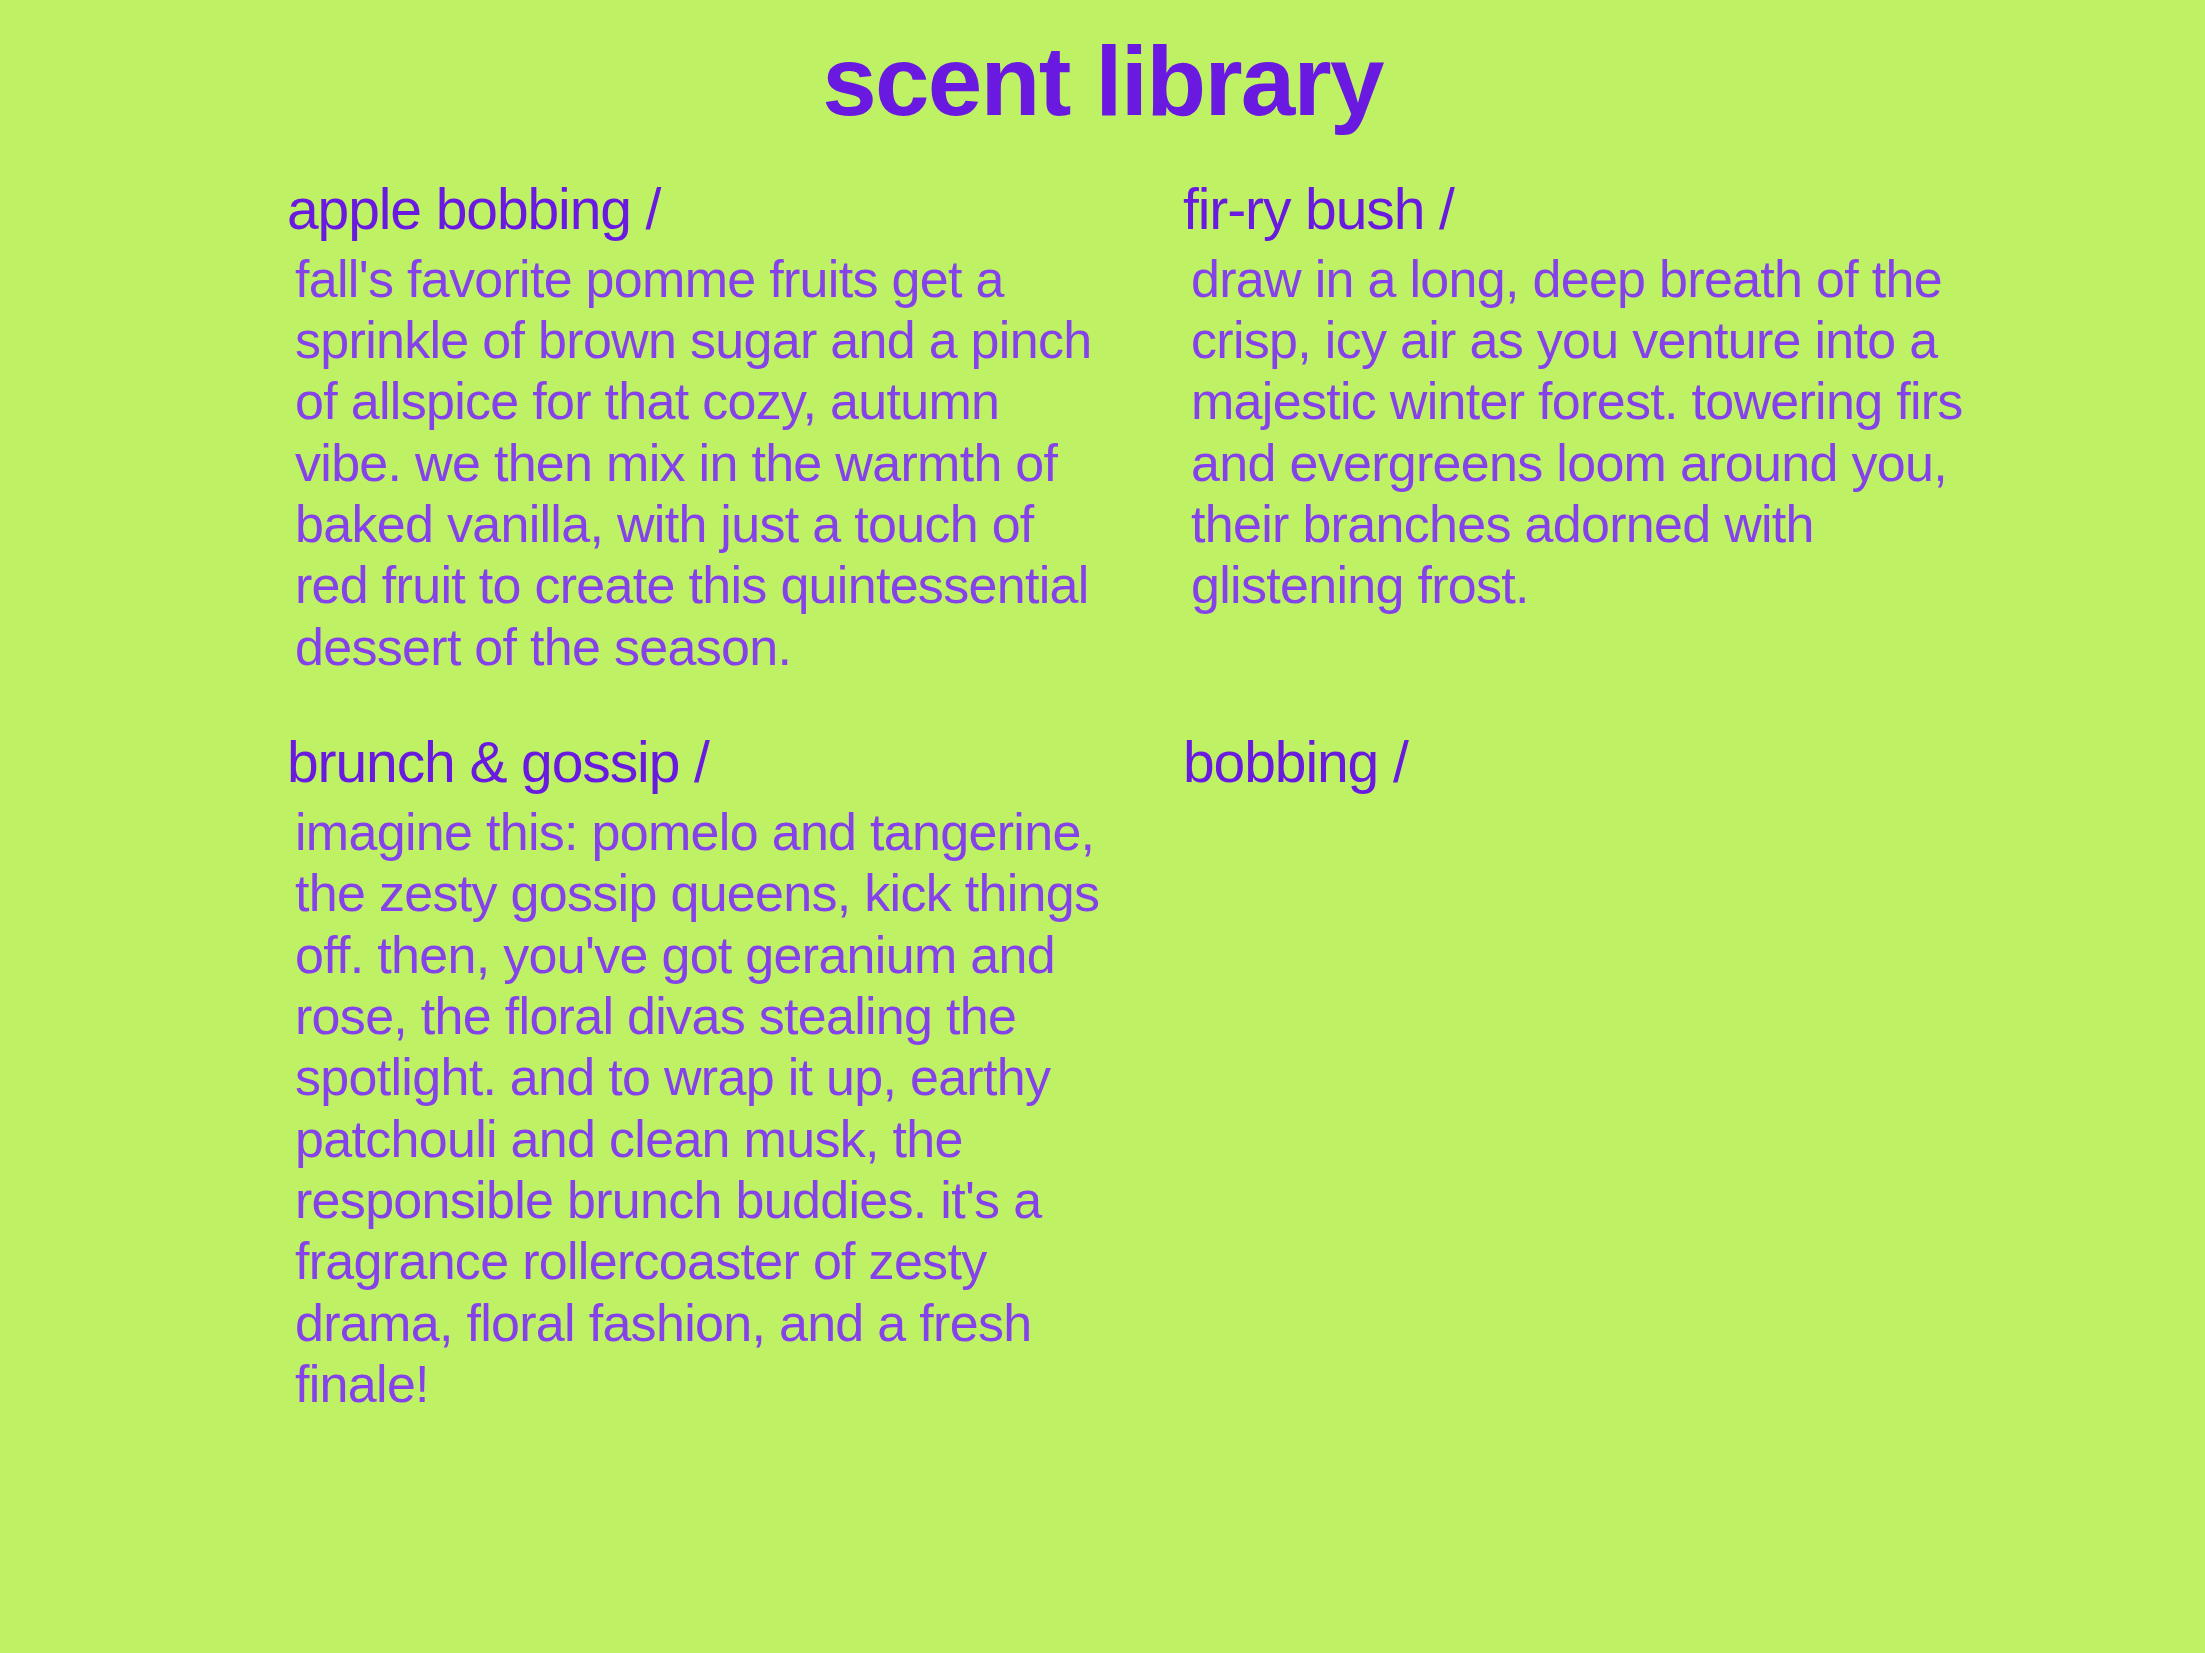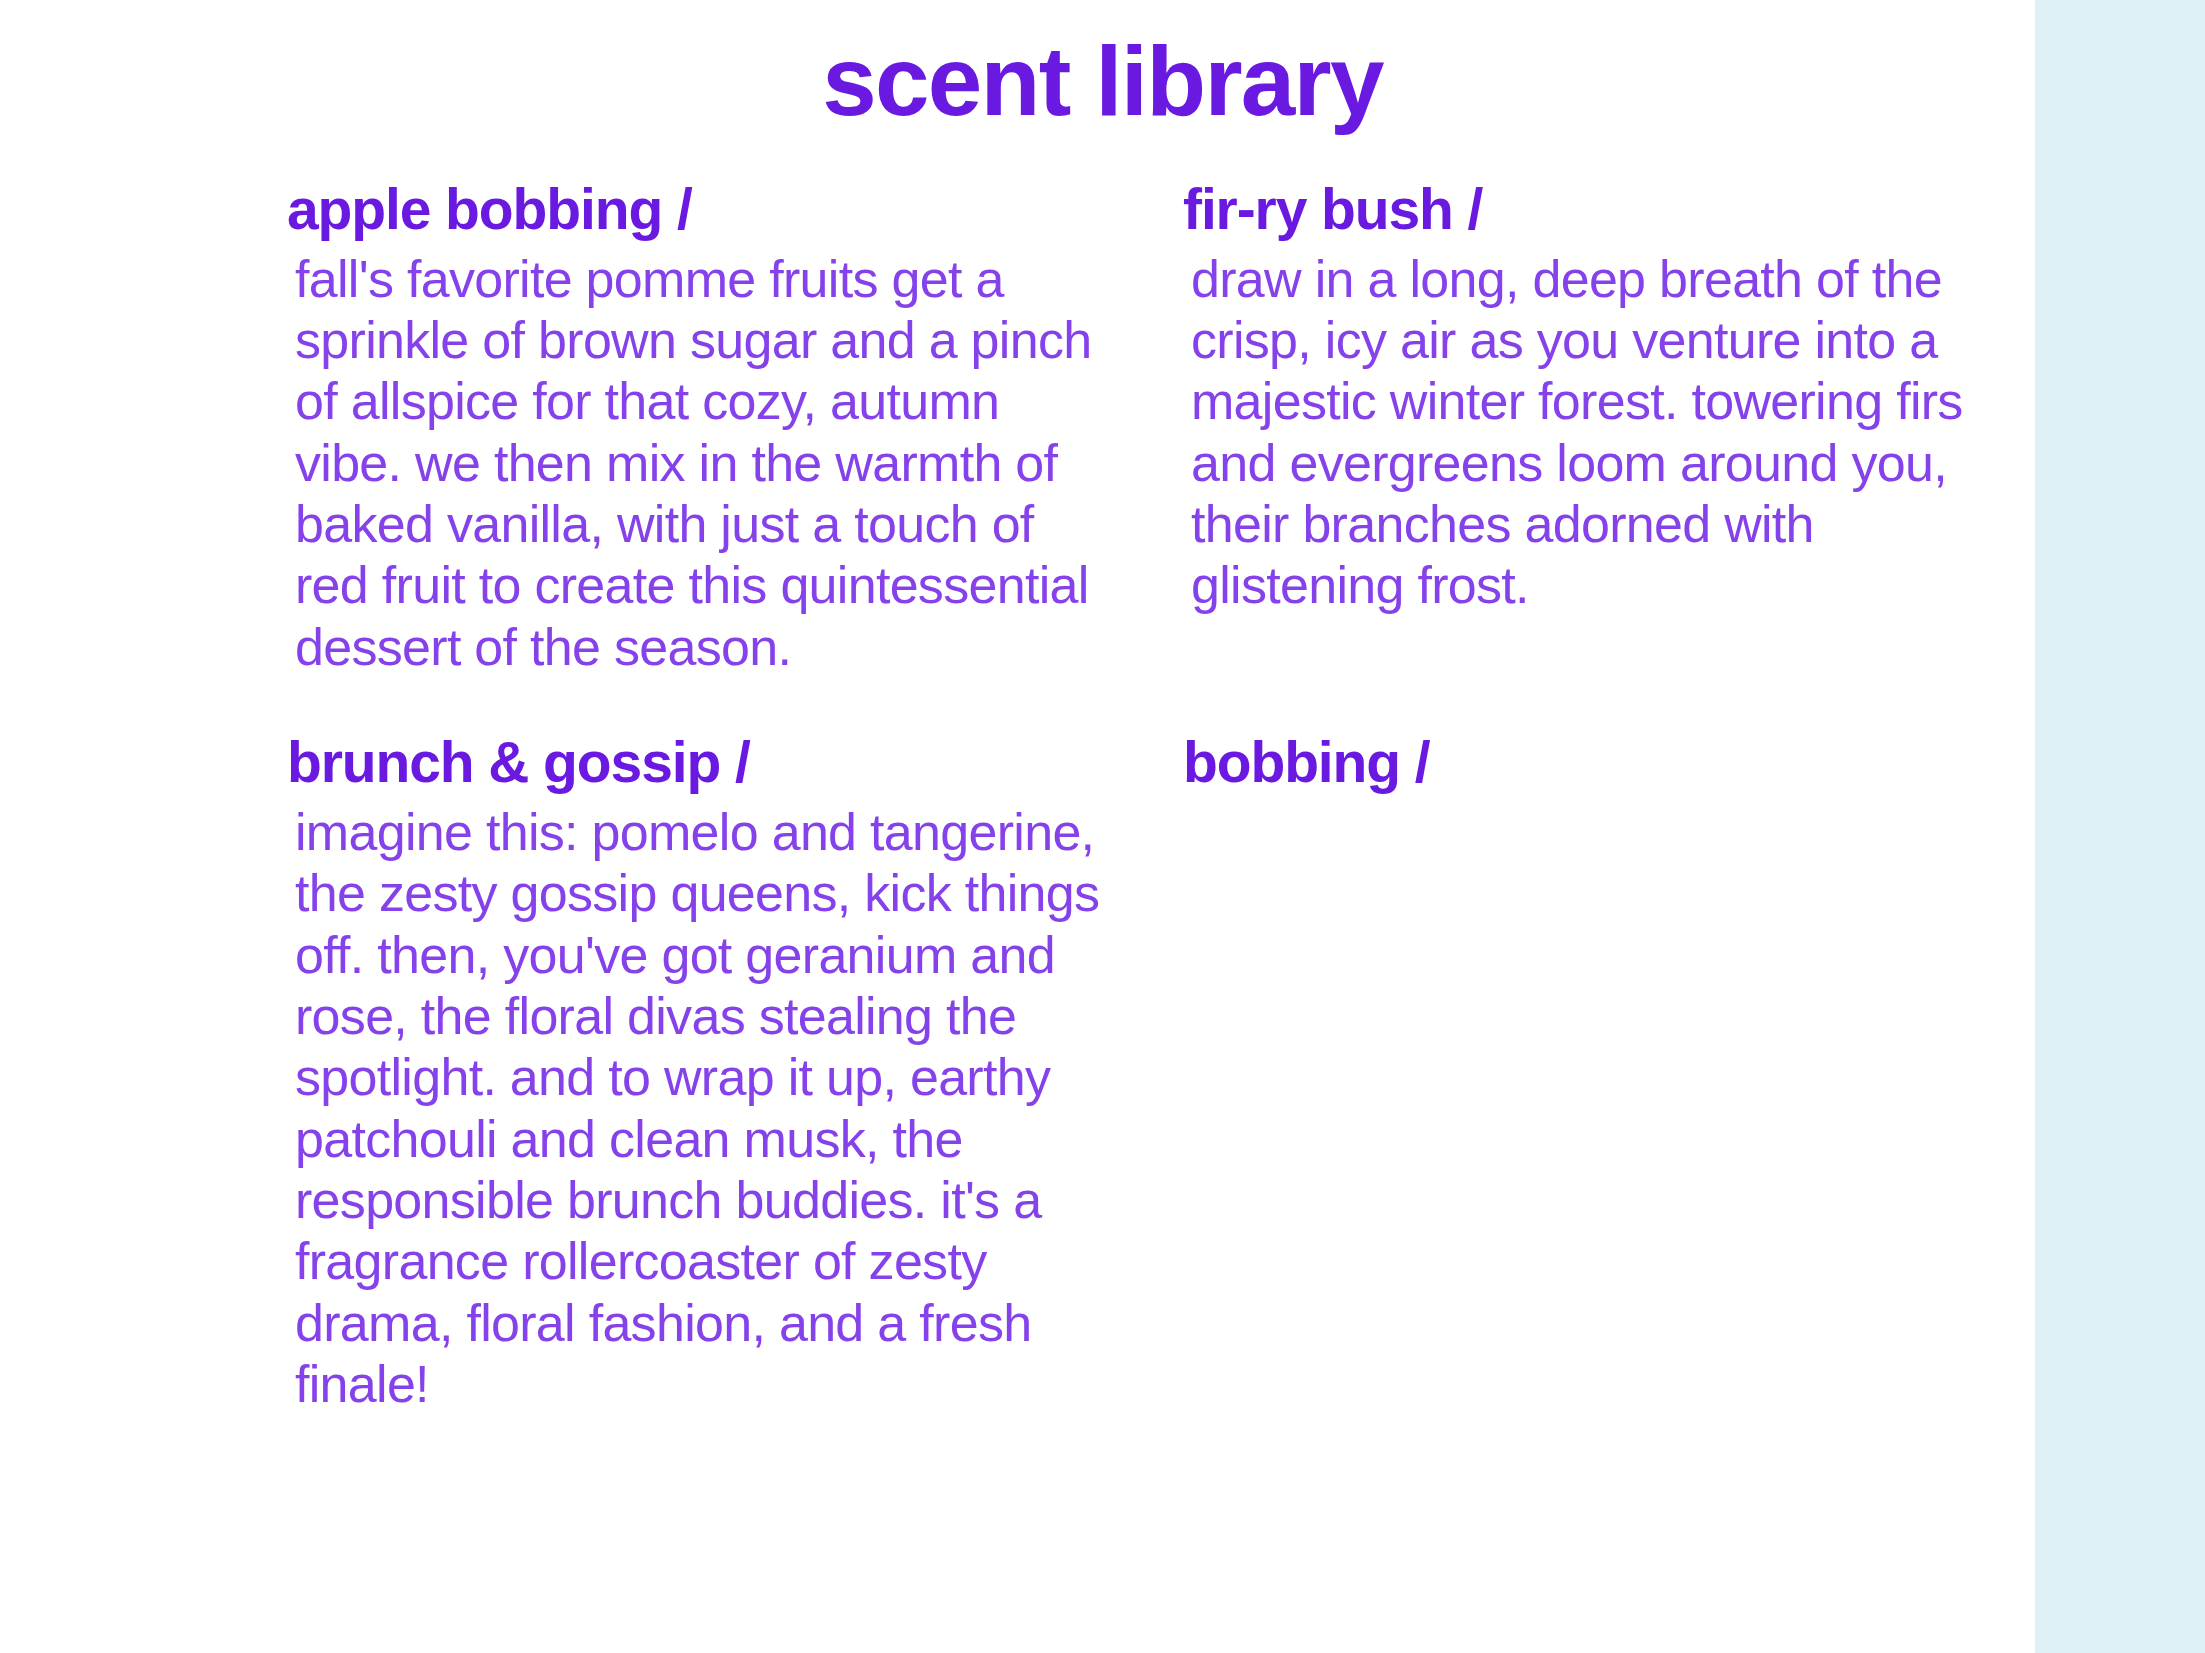--- a/index.html
+++ b/index.html
@@ -8,23 +8,23 @@
   }
   body {
     width: 2205px;
     height: 1654px;
     background: #dff0f7;
     font-family: "Liberation Sans", sans-serif;
     overflow: hidden;
   }
   .page {
     position: relative;
-    width: 2035px;
+    width: 2205px;
     height: 1654px;
-    background: #ffffff;
+    background: #bef264;
     box-sizing: border-box;
   }
   .page-title {
     position: absolute;
     top: 30px;
     left: 0;
     width: 2205px;
     text-align: center;
     font-size: 98px;
     line-height: 1.05;
@@ -43,21 +43,21 @@
     column-gap: 0px;
     row-gap: 45px;
   }
   .entry {
     box-sizing: border-box;
     padding-right: 23px;
   }
   .entry-name {
     font-size: 57px;
     line-height: 1.10;
-    font-weight: 700;
+    font-weight: 400;
     letter-spacing: -1.1px;
     color: #6a1ae0;
     margin: 0 0 3.4px 0;
     white-space: nowrap;
   }
   .entry-desc {
     font-size: 52px;
     line-height: 1.18;
     font-weight: 500;
     letter-spacing: -0.7px;

